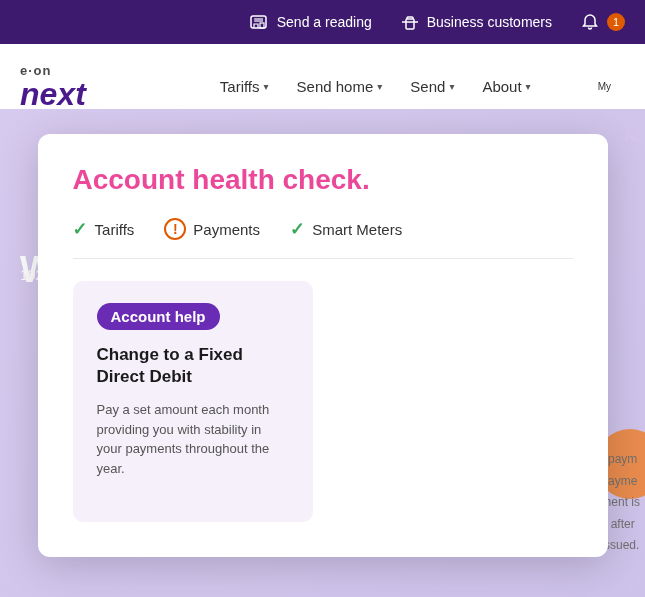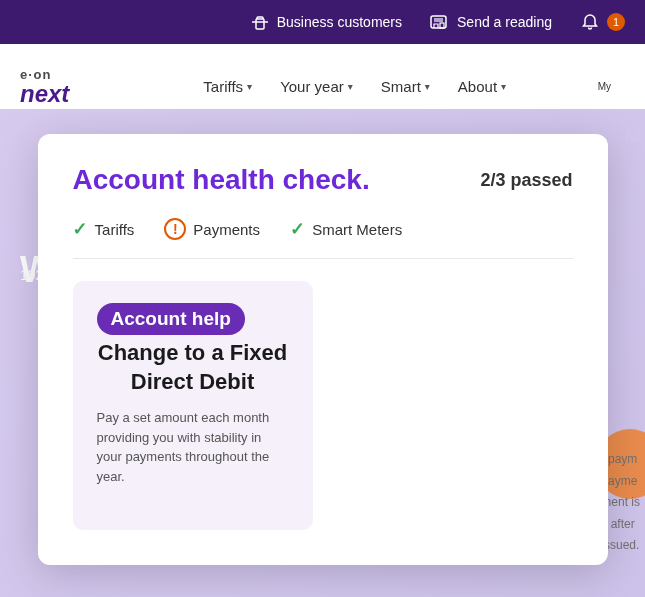--- a/index.html
+++ b/index.html
@@ -66,21 +66,21 @@
     .logo {
       margin-right: 120px;
     }
     .logo-eon {
       font-size: 13px;
       color: #4a4a4a;
       font-weight: bold;
       letter-spacing: 1px;
     }
     .logo-next {
-      font-size: 24px;
+      font-size: 32px;
       color: #4a1a8c;
       font-weight: 900;
       font-style: italic;
       line-height: 1;
     }
     .nav-items {
       display: flex;
       align-items: center;
       gap: 0;
       flex: 1;
@@ -177,21 +177,21 @@
     .modal-header {
       display: flex;
       align-items: flex-start;
       justify-content: space-between;
       margin-bottom: 22px;
     }
 
     .modal-title {
       font-size: 28px;
       font-weight: 900;
-      color: #6d28d9;
+      color: #ec4899;
     }
 
     .passed-badge {
       font-size: 18px;
       font-weight: bold;
       color: #333;
       white-space: nowrap;
       margin-top: 6px;
     }
 
@@ -242,34 +242,33 @@
       border-radius: 10px;
       padding: 22px 24px 24px;
       width: 240px;
       flex-shrink: 0;
     }
 
     .account-help-tag {
       background: #6a2bb5;
       color: #fff;
       border-radius: 20px;
-      font-size: 19px;
+      font-size: 15px;
       padding: 5px 14px;
       display: inline-block;
-      margin-bottom: 4px;
+      margin-bottom: 14px;
       font-weight: 600;
     }
 
     .card-title {
-      font-size: 22px;
+      font-size: 17px;
       font-weight: bold;
       color: #1a1a1a;
       margin-bottom: 12px;
       line-height: 1.3;
-      text-align: center;
     }
 
     .card-description {
       font-size: 13px;
       color: #555;
       line-height: 1.5;
       margin-bottom: 20px;
     }
 
     .switch-btn {
@@ -282,42 +281,42 @@
       font-weight: bold;
       cursor: pointer;
       display: block;
       margin: 0 auto;
     }
   </style>
 </head>
 <body>
 
 <div class="top-bar">
-  <div class="top-bar-item">
-    <div class="top-bar-icon">
-      <svg width="18" height="15" viewBox="0 0 18 15" fill="none">
-        <rect x="5" y="4" width="8" height="10" rx="1" stroke="white" stroke-width="1.5" fill="none"></rect>
-        <path d="M6 4V3a1 1 0 0 1 1-1h4a1 1 0 0 1 1 1v1" stroke="white" stroke-width="1.5" fill="none"></path>
-        <line x1="1" y1="7" x2="17" y2="7" stroke="white" stroke-width="1.5"></line>
-      </svg>
-    </div>
-    <span>Business customers</span>
-  </div>
   <div class="top-bar-item">
     <div class="top-bar-icon">
       <svg width="20" height="16" viewBox="0 0 20 16" fill="none">
         <rect x="1" y="2" width="15" height="12" rx="2" stroke="white" stroke-width="1.5" fill="none"></rect>
         <path d="M4 14 L4 10 L8 10 L8 14" stroke="white" stroke-width="1.2" fill="none"></path>
         <rect x="10" y="9" width="4" height="5" stroke="white" stroke-width="1.2" fill="none"></rect>
         <line x1="4" y1="7" x2="13" y2="7" stroke="white" stroke-width="1.2"></line>
         <line x1="4" y1="5" x2="13" y2="5" stroke="white" stroke-width="1.2"></line>
       </svg>
     </div>
     <span>Send a reading</span>
   </div>
+  <div class="top-bar-item">
+    <div class="top-bar-icon">
+      <svg width="18" height="15" viewBox="0 0 18 15" fill="none">
+        <rect x="5" y="4" width="8" height="10" rx="1" stroke="white" stroke-width="1.5" fill="none"></rect>
+        <path d="M6 4V3a1 1 0 0 1 1-1h4a1 1 0 0 1 1 1v1" stroke="white" stroke-width="1.5" fill="none"></path>
+        <line x1="1" y1="7" x2="17" y2="7" stroke="white" stroke-width="1.5"></line>
+      </svg>
+    </div>
+    <span>Business customers</span>
+  </div>
   <div class="top-bar-item bell-notif">
     <div class="top-bar-icon">
       <svg width="18" height="18" viewBox="0 0 18 18" fill="none">
         <path d="M9 2a5 5 0 0 0-5 5v4l-1.5 2h13L14 11V7a5 5 0 0 0-5-5Z" stroke="white" stroke-width="1.5" fill="none"></path>
         <path d="M7.5 14.5a1.5 1.5 0 0 0 3 0" stroke="white" stroke-width="1.5" fill="none"></path>
       </svg>
     </div>
     <div class="notification-badge">1</div>
   </div>
 </div>
@@ -326,25 +325,25 @@
   <div class="logo">
     <div class="logo-eon">e·on</div>
     <div class="logo-next">next</div>
   </div>
   <div class="nav-items">
     <div class="nav-item">
       <span>Tariffs</span>
       <span class="chevron-down">▾</span>
     </div>
     <div class="nav-item">
-      <span>Your year</span>
+      <span>Send home</span>
       <span class="chevron-down">▾</span>
     </div>
     <div class="nav-item">
-      <span>Smart</span>
+      <span>Send</span>
       <span class="chevron-down">▾</span>
     </div>
     <div class="nav-item">
       <span>About</span>
       <span class="chevron-down">▾</span>
     </div>
   </div>
   <div class="nav-my">
     <span>My</span>
   </div>
@@ -365,21 +364,20 @@
     <div>s after</div>
     <div>issued.</div>
   </div>
 </div>
 
 <div class="modal-overlay">
   <div class="modal">
 
     <div class="modal-header">
       <div class="modal-title">Account health check.</div>
-      <div class="passed-badge">2/3 passed</div>
     </div>
 
     <div class="modal-checks">
       <div class="check-item">
         <span class="check-green">✓</span>
         <span>Tariffs</span>
       </div>
       <div class="check-item">
         <div class="check-warning">!</div>
         <span>Payments</span>

